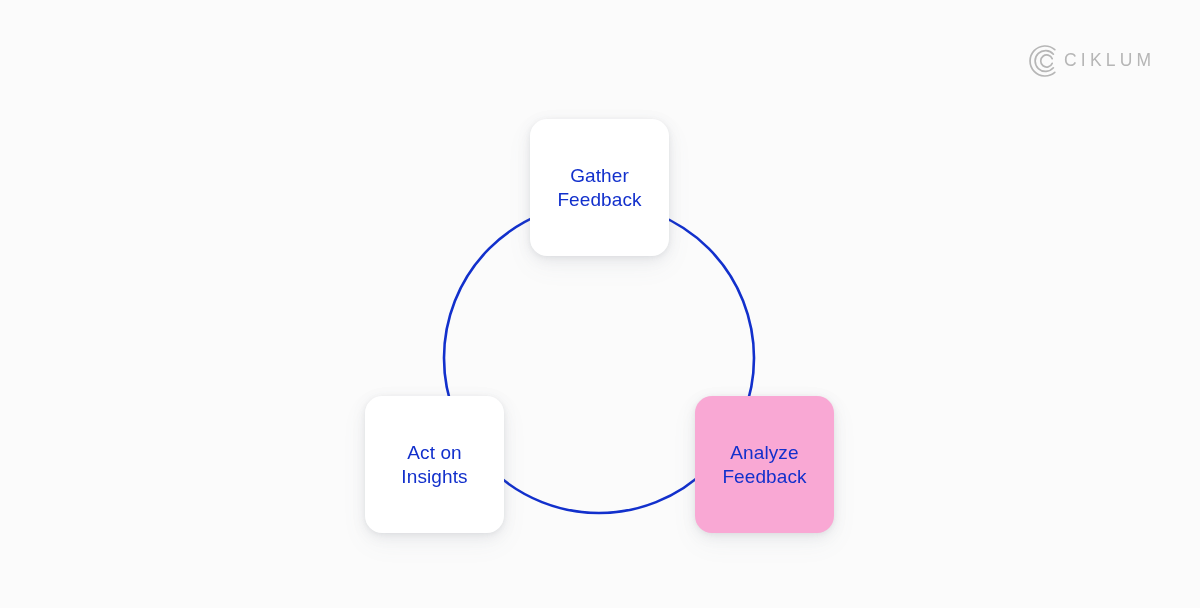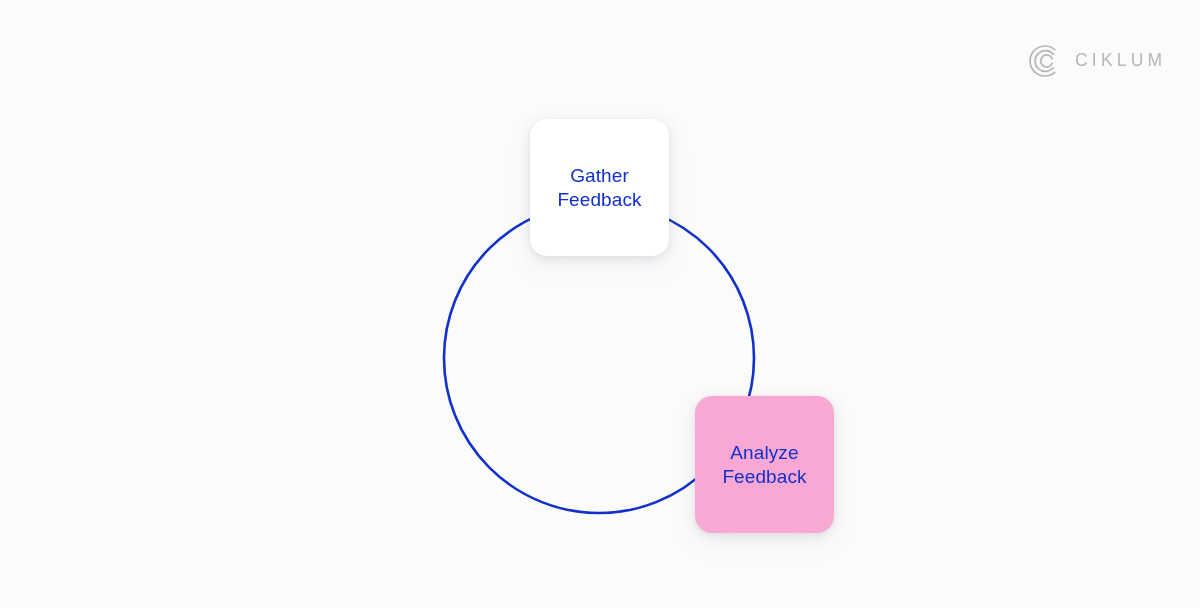--- a/index.html
+++ b/index.html
@@ -16,21 +16,21 @@
     position: relative;
   }
 
   
   #brand-logo {
     position: absolute;
     top: 44px;
     left: 1029px;
     display: flex;
     align-items: center;
-    gap: 12px;
+    gap: 1px;
   }
   #brand-mark { display: block; }
   #brand-wordmark {
     font-size: 17.5px;
     letter-spacing: 4.2px;
     color: #b6b6b6;
     font-weight: 400;
     line-height: 1;
     white-space: nowrap;
   }
@@ -102,14 +102,18 @@
   <div class="step-card" id="step-card-gather" style="background: rgb(255, 255, 255);">
     <span class="step-label" style="color: rgb(18, 48, 204);">Gather
 Feedback</span>
   </div>
 
   <div class="step-card" id="step-card-analyze" style="background: #f9a8d4;">
     <span class="step-label" style="color: rgb(18, 48, 204);">Analyze
 Feedback</span>
   </div>
 
+  <div class="step-card" id="step-card-act" style="background: rgb(255, 255, 255);">
+    <span class="step-label" style="color: rgb(18, 48, 204);">Act on
+Insights</span>
+  </div>
 
 </div>
 
 </body></html>

